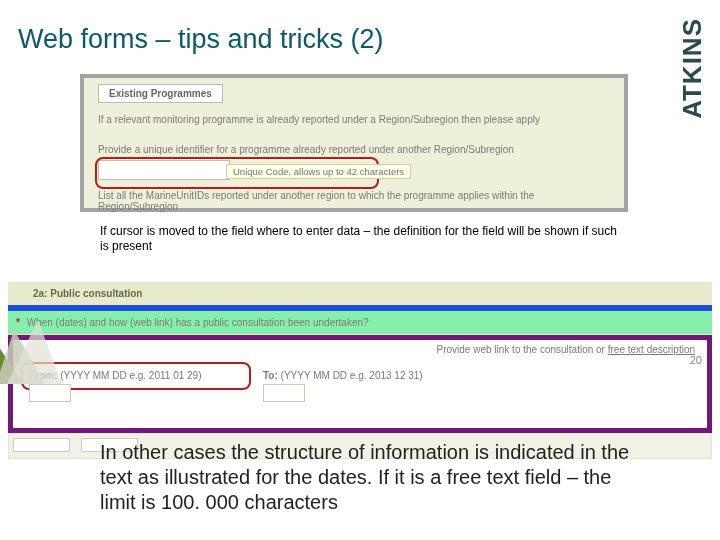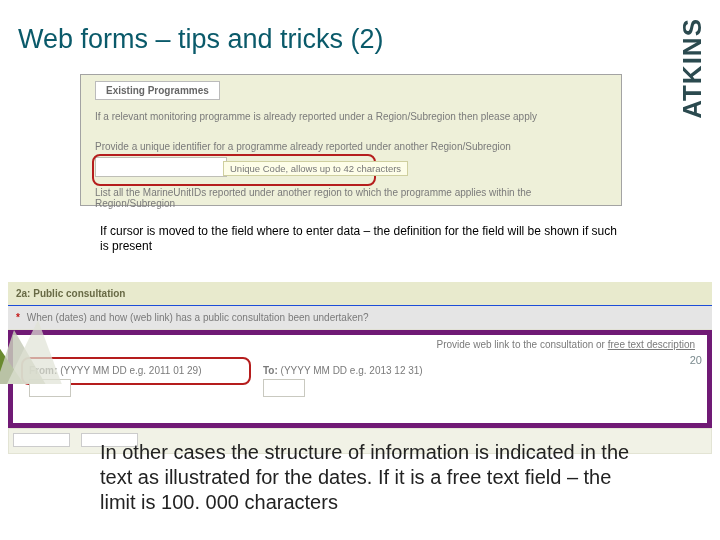--- a/index.html
+++ b/index.html
@@ -1,33 +1,33 @@
 <!DOCTYPE html>
 <html><head>
 <meta charset="utf-8">
 <style>
   html,body{margin:0;padding:0;width:720px;height:540px;font-family:Arial,Helvetica,sans-serif;background:#fff;overflow:hidden}
   .slide{position:relative;width:720px;height:384px}
   .title{position:absolute;left:18px;top:24px;font-size:27px;color:#0a5a6a;font-weight:400}
   .logo{position:absolute;right:12px;top:18px;font-size:26px;font-weight:900;letter-spacing:1px;color:#2b4a4f;writing-mode:vertical-rl;transform:rotate(180deg)}
   
-  .form1{position:absolute;left:80px;top:74px;width:540px;height:130px;background:#eef0d9;border:1px solid #a3a3a3;font-size:10px;color:#7a7a7a}
+  .form1{position:absolute;left:80px;top:74px;width:540px;height:130px;background:#eef0d9;border:4px solid #a3a3a3;font-size:10px;color:#7a7a7a}
   .f1-tab{position:absolute;left:14px;top:6px;padding:3px 10px;border:1px solid #bbb;background:#fff;font-weight:700;color:#666}
   .f1-line1{position:absolute;left:14px;top:36px;right:10px}
   .f1-line2{position:absolute;left:14px;top:66px;right:10px}
   .f1-input{position:absolute;left:14px;top:82px;width:130px;height:18px;background:#fff;border:1px solid #bfbfb7}
   .f1-redbox{position:absolute;left:11px;top:79px;width:280px;height:28px;border:2px solid #b51d1d;border-radius:8px}
   .f1-tip{position:absolute;left:142px;top:86px;padding:1px 6px;background:#fdfde8;border:1px solid #cfcf9f;color:#777;font-size:9.5px}
   .f1-line3{position:absolute;left:14px;top:112px;right:10px}
   
   .cap1{position:absolute;left:100px;top:224px;width:520px;font-size:12px;color:#000000;line-height:1.25}
   
   .form2{position:absolute;left:8px;top:282px;width:704px;height:130px;font-size:10px;color:#7a7a7a}
-  .f2-head{width:100%;background:#e8eacd;border-bottom:1px solid #1d4ed8;padding:6px 8px;font-weight:700;color:#686a45;box-sizing:border-box}
-  .f2-starline{padding:6px 8px;background:#e5e5e5;border-bottom:1px solid #e1e1d5}
+  .f2-head{width:100%;background:#e8eacd;border-bottom:6px solid #1d4ed8;padding:6px 25px;font-weight:700;color:#686a45;box-sizing:border-box}
+  .f2-starline{padding:6px 8px;background:#86efac;border-bottom:1px solid #e1e1d5}
   .f2-star{color:#c41717;font-weight:700;margin-right:4px}
   .f2-body{background:#fff;border:5px solid #701a75;padding:18px 12px 12px;position:relative;height:58px}
   .f2-right{position:absolute;right:12px;top:4px;color:#7a7a7a}
   .f2-right u{color:#7a7a7a}
   .f2-from{position:absolute;left:16px;top:30px}
   .f2-to{position:absolute;left:250px;top:30px}
   .f2-in{display:inline-block;width:40px;height:16px;background:#fff;border:1px solid #c9c9c0;margin-top:3px}
   .f2-red{position:absolute;left:8px;top:22px;width:226px;height:24px;border:2px solid #b51d1d;border-radius:8px}
   .f2-foot{background:#f1f2e6;border:1px solid #e3e4d4;height:16px;padding:4px}
   .f2-btn{display:inline-block;width:55px;height:12px;background:#fff;border:1px solid #ccc;margin-right:8px}

